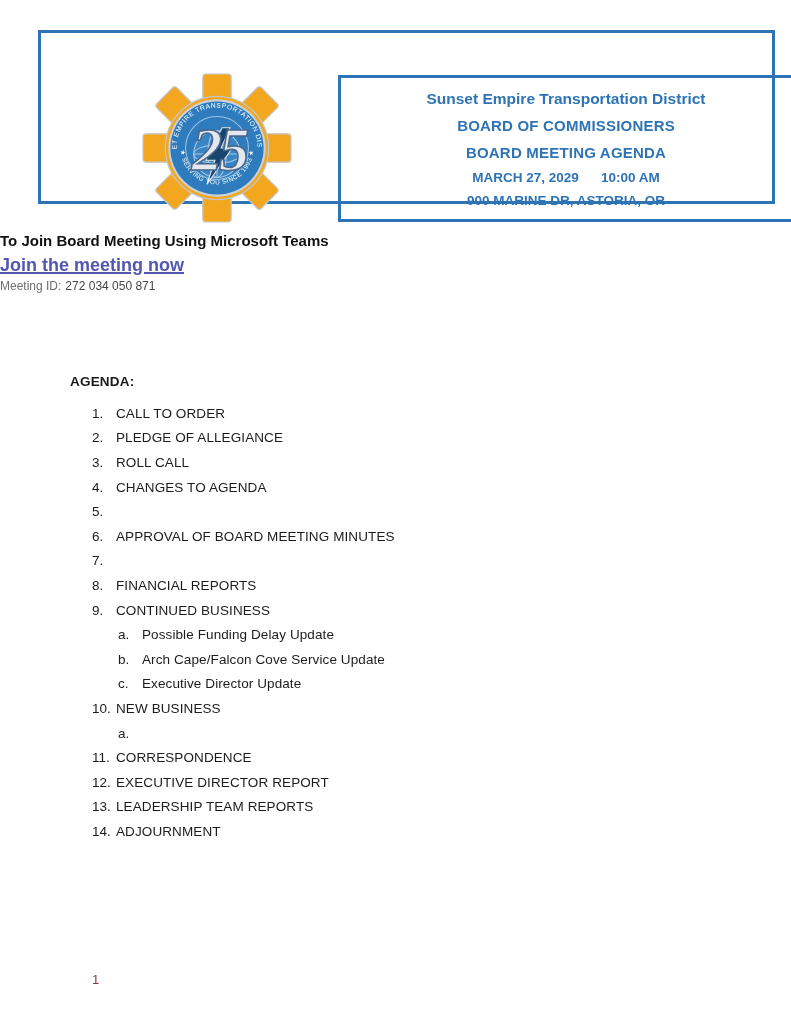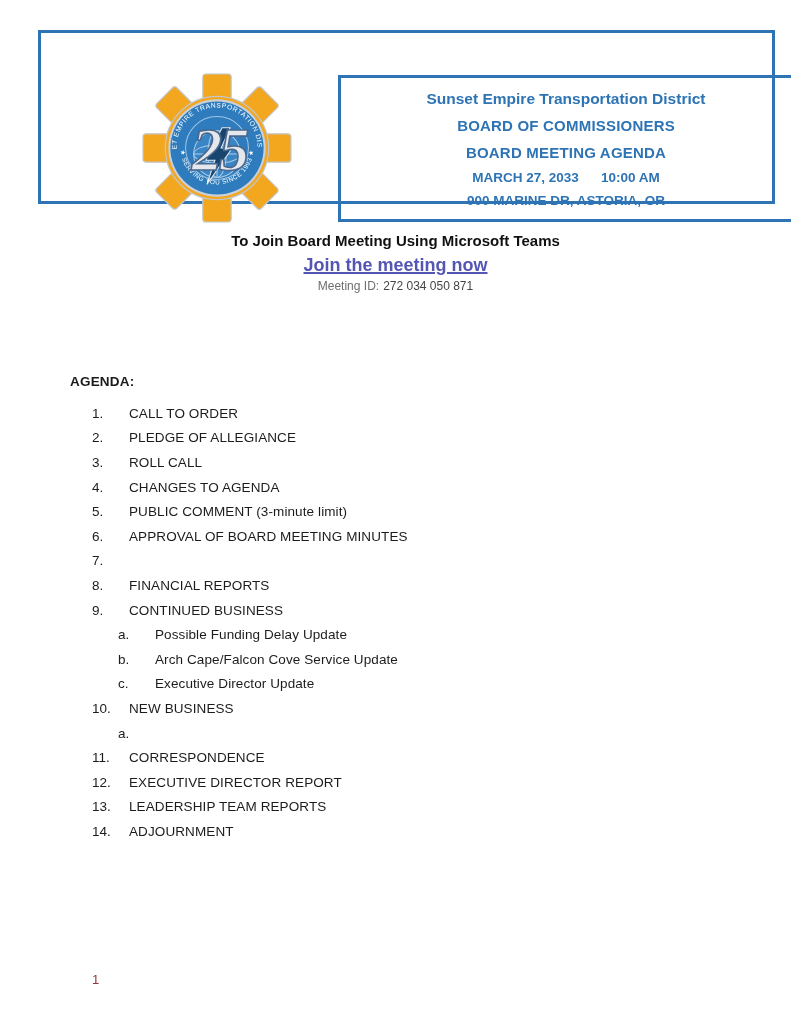--- a/index.html
+++ b/index.html
@@ -35,41 +35,41 @@
     border:3px solid var(--border-blue);box-sizing:border-box;
     text-align:center;color:var(--accent-blue);
     padding-top:7px;
   }
   .hline{font-weight:bold;white-space:nowrap;}
   .hline.l1{font-size:15.5px;line-height:27px;}
   .hline.l2,.hline.l3{font-size:15px;line-height:27px;letter-spacing:.2px;}
   .hline.l4,.hline.l5{font-size:13.5px;line-height:23px;}
   .dt-gap{display:inline-block;width:22px;}
   
-  .teams{position:absolute;left:0;top:231px;width:791px;text-align:center;}
+  .teams{position:absolute;left:0;top:231px;width:791px;}
   .teams-heading{font-size:15px;font-weight:bold;line-height:20px;color:#111;}
   .teams-link{
     display:inline-block;margin-top:3px;
     font-size:18px;font-weight:bold;line-height:22px;
     color:var(--link-purple);text-decoration:underline;
     text-decoration-thickness:2px;cursor:pointer;
   }
   .meta-line{font-size:12px;line-height:15px;margin-top:3px;color:var(--muted-gray);}
   .meta-line .val{color:var(--value-gray);margin-left:4px;}
   
   .agenda-heading{
     position:absolute;left:70px;top:374px;
     font-size:13.5px;font-weight:bold;letter-spacing:.2px;
   }
   .agenda-list{position:absolute;left:0;top:401px;width:791px;}
   .agenda-row{display:flex;align-items:center;height:24.6px;font-size:13.5px;color:#1c1c1c;}
   .agenda-row .marker{flex:0 0 24px;}
   .agenda-row.lvl1 .marker{margin-left:92px;}
   .agenda-row.lvl2 .marker{margin-left:118px;}
-  .agenda-row .label{white-space:nowrap;letter-spacing:.1px;margin-left:13px;}
+  .agenda-row .label{white-space:nowrap;letter-spacing:.1px;}
   
   .page-number{
     position:absolute;left:92px;top:972px;
     font-size:13px;color:var(--page-number-red);
   }
 </style>
 </head>
 <body>
 
 <div class="page">
@@ -135,21 +135,21 @@
 
         <text x="76" y="96" text-anchor="middle" font-family="Liberation Serif, serif" font-style="italic" font-weight="bold" font-size="60" letter-spacing="-3" fill="#e4e7ec" stroke="#49688f" stroke-width="1.6">25</text>
       </svg>
     </div>
 
     <div class="inner-box">
       <div class="hline l1">Sunset Empire Transportation District</div>
       <div class="hline l2">BOARD OF COMMISSIONERS</div>
       <div class="hline l3">BOARD MEETING AGENDA</div>
       <div class="hline l4">
-        <span>MARCH 27, 2033</span><span class="dt-gap"></span><span>10:00 AM</span>
+        <span>MARCH 27, 2029</span><span class="dt-gap"></span><span>10:00 AM</span>
       </div>
       <div class="hline l5">900 MARINE DR, ASTORIA, OR</div>
     </div>
   </div>
 
   <div class="teams">
     <div class="teams-heading">To Join Board Meeting Using Microsoft Teams</div>
     <div><a class="teams-link">Join the meeting now</a></div>
     <div class="meta-line">
       <span>Meeting ID:</span><span class="val">272 034 050 871</span>
@@ -170,21 +170,20 @@
     <div class="agenda-row lvl1">
         <span class="marker">3.</span>
         <span class="label">ROLL CALL</span>
       </div>
     <div class="agenda-row lvl1">
         <span class="marker">4.</span>
         <span class="label">CHANGES TO AGENDA</span>
       </div>
     <div class="agenda-row lvl1">
         <span class="marker">5.</span>
-        <span class="label">PUBLIC COMMENT (3-minute limit)</span>
       </div>
     <div class="agenda-row lvl1">
         <span class="marker">6.</span>
         <span class="label">APPROVAL OF BOARD MEETING MINUTES</span>
       </div>
     <div class="agenda-row lvl1">
         <span class="marker">7.</span>
       </div>
     <div class="agenda-row lvl1">
         <span class="marker">8.</span>

